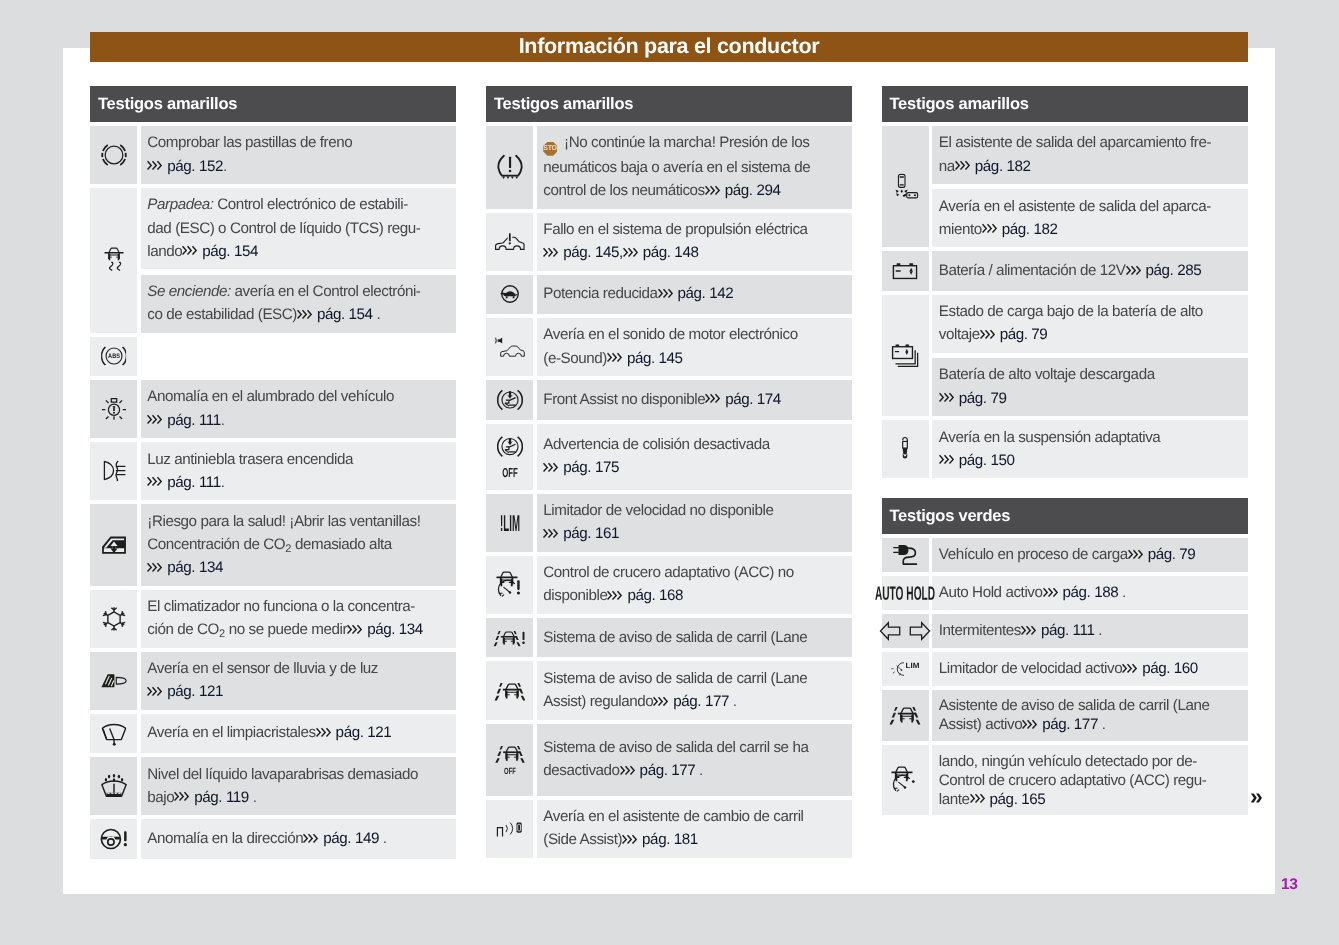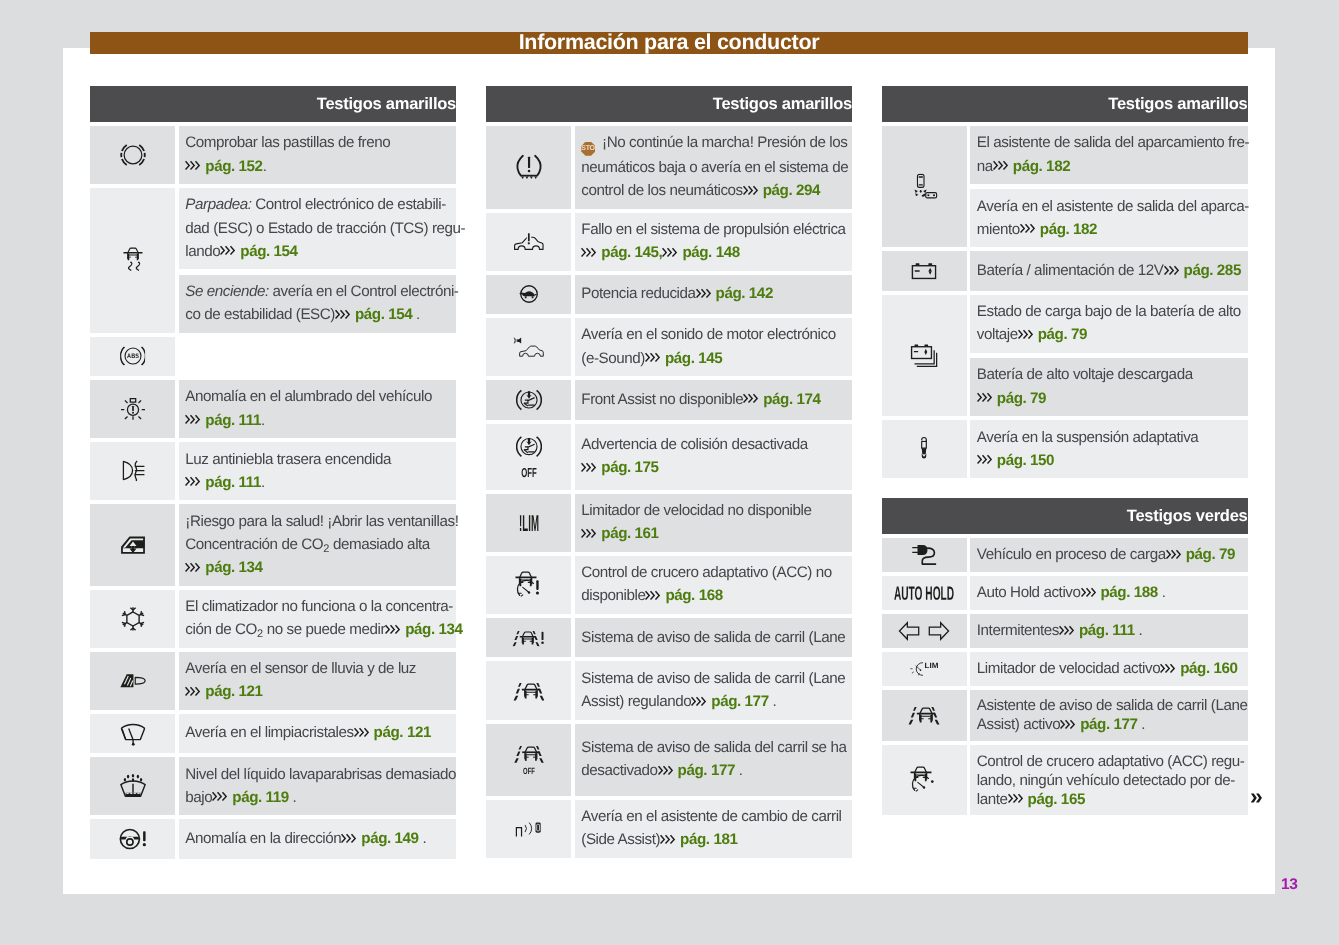--- a/index.html
+++ b/index.html
@@ -1,40 +1,40 @@
 <!DOCTYPE html>
 <html><head>
 <meta charset="utf-8">
 <title>Información para el conductor</title>
 <style>
   html,body{margin:0;padding:0;}
   body{width:1339px;height:945px;background:#dcdddf;font-family:"Liberation Sans",sans-serif;overflow:hidden;-webkit-font-smoothing:antialiased;text-rendering:geometricPrecision;}
   .sheet{position:absolute;left:63px;top:48px;width:1212px;height:846px;background:#ffffff;}
-  .titlebar{position:absolute;left:90px;top:32px;width:1158px;height:22px;background:#8d5415;display:flex;align-items:center;justify-content:center;}
+  .titlebar{position:absolute;left:90px;top:32px;width:1158px;height:30px;background:#8d5415;display:flex;align-items:center;justify-content:center;}
   .title-text{color:#ffffff;font-size:21.5px;font-weight:bold;line-height:1;letter-spacing:-0.3px;}
   .cols{position:absolute;left:90px;top:86px;width:1170px;height:800px;}
   .col{position:absolute;top:0;width:366px;}
   .col1{left:0}.col2{left:396px}.col3{left:791.5px}
   .section + .section{margin-top:19.5px;}
-  .sec-head{background:#4c4c4f;color:#ffffff;font-size:16.5px;font-weight:bold;height:36px;line-height:36px;padding-left:8px;box-sizing:border-box;letter-spacing:-0.25px;text-align:right;}
+  .sec-head{background:#4c4c4f;color:#ffffff;font-size:16.5px;font-weight:bold;height:36px;line-height:36px;padding-left:8px;box-sizing:border-box;letter-spacing:-0.25px;}
   .row{display:flex;margin-top:4.0px;align-items:stretch;}
-  .iconcell{width:85px;flex:none;position:relative;margin-right:3.8px;}
+  .iconcell{width:47px;flex:none;position:relative;margin-right:3.8px;}
   .iconcell svg{display:block;position:absolute;left:50%;top:50%;transform:translate(-50%,-50%);shape-rendering:geometricPrecision;}
   .iconcell svg text{-webkit-font-smoothing:antialiased;}
   
   .entries{flex:1;display:flex;flex-direction:column;min-width:0;}
   .entry{padding:5.3px 5px 6.4px 6.5px;box-sizing:border-box;flex:1;display:flex;flex-direction:column;justify-content:center;}
   .entry + .entry{margin-top:5.2px;}
   .bg-a{background:#dee0e1}.bg-b{background:#ecedee}
   .ln{font-size:15.2px;line-height:23.2px;color:#45464a;white-space:nowrap;letter-spacing:-0.43px;}
   .ln.refline{margin-top:0px;}
   .section.compact .ln{line-height:19.1px;}
   .section.compact .entry{padding-top:6.5px;padding-bottom:6.5px;}
   .i{font-style:italic;}
-  .ref{color:#4d7c0f;font-weight:bold;letter-spacing:-0.43px;}
+  .ref{color:#0f172a;font-weight:normal;letter-spacing:-0.43px;}
   .sub{font-size:11px;position:relative;top:3px;letter-spacing:-0.2px;line-height:0;}
   .chevwrap{display:inline-block;white-space:nowrap;}
   .chevsvg{display:inline-block;width:15.4px;height:10.9px;vertical-align:-0.5px;margin-right:4.6px;}
   
   .stopbadge{display:inline-block;width:14px;height:14px;background:#a87030;vertical-align:-2.5px;margin-right:3px;
     clip-path:polygon(30% 0,70% 0,100% 30%,100% 70%,70% 100%,30% 100%,0 70%,0 30%);
     color:#f0ddc6;font-size:7px;font-weight:bold;text-align:center;line-height:14px;letter-spacing:-0.3px;}
   .pageno{position:absolute;left:1281px;top:876px;font-size:15.5px;font-weight:bold;color:#a21caf;letter-spacing:-0.3px;}
   .contmark{position:absolute;left:1250px;top:785px;font-size:23px;font-weight:bold;color:#1a1a1a;line-height:1;}
 </style>
@@ -96,21 +96,21 @@
 
 <g fill="none" stroke="#1d1d1b" stroke-width="3.4" stroke-linecap="butt" stroke-linejoin="miter">
 <path d="M22 46 L25.5 46 Q28.5 50 25 53.5 L18.5 59.5 Q15.5 62.5 20 65.5 L25 69"></path>
 <path d="M44 46 L47.5 46 Q50.5 50 47 53.5 L40.5 59.5 Q37.5 62.5 42 65.5 L47 69"></path>
 </g>
             </svg>
           </div>
           <div class="entries">
             <div class="entry bg-b">
               <div class="ln"><span class="i">Parpadea:</span><span class=""> Control electrónico de estabili-</span></div>
-              <div class="ln"><span class="">dad (ESC) o Estado de tracción (TCS) regu-</span></div>
+              <div class="ln"><span class="">dad (ESC) o Control de líquido (TCS) regu-</span></div>
               <div class="ln"><span class="">lando</span><span class="chevwrap"><svg class="chevsvg" viewBox="0 0 34 24" aria-hidden="true">
                     <g fill="none" stroke="#1d1d1b" stroke-width="3.1" stroke-linecap="square" stroke-linejoin="miter">
                       <path d="M2.2 4 L9.4 12 L2.2 20"></path>
                       <path d="M13.2 4 L20.4 12 L13.2 20"></path>
                       <path d="M24.2 4 L31.4 12 L24.2 20"></path>
                     </g>
                   </svg></span><span class="ref">pág. 154</span></div>
             </div>
             <div class="entry bg-a">
               <div class="ln"><span class="i">Se enciende:</span><span class=""> avería en el Control electróni-</span></div>
@@ -1113,22 +1113,22 @@
 <path d="M14 31.5 L24.5 40"></path>
                 <path d="M7.5 43 L11 43"></path>
                 <path d="M11 48.5 L14 46"></path>
 </g>
 <circle cx="26" cy="41.5" r="2.4" fill="#1d1d1b"></circle>
 <circle cx="42" cy="30" r="2.6" fill="#1d1d1b"></circle>
             </svg>
           </div>
           <div class="entries">
             <div class="entry bg-b">
+              <div class="ln"><span class="">lando, ningún vehículo detectado por de-</span></div>
               <div class="ln"><span class="">Control de crucero adaptativo (ACC) regu-</span></div>
-              <div class="ln"><span class="">lando, ningún vehículo detectado por de-</span></div>
               <div class="ln"><span class="">lante</span><span class="chevwrap"><svg class="chevsvg" viewBox="0 0 34 24" aria-hidden="true">
                     <g fill="none" stroke="#1d1d1b" stroke-width="3.1" stroke-linecap="square" stroke-linejoin="miter">
                       <path d="M2.2 4 L9.4 12 L2.2 20"></path>
                       <path d="M13.2 4 L20.4 12 L13.2 20"></path>
                       <path d="M24.2 4 L31.4 12 L24.2 20"></path>
                     </g>
                   </svg></span><span class="ref">pág. 165</span></div>
             </div>
           </div>
         </div>

